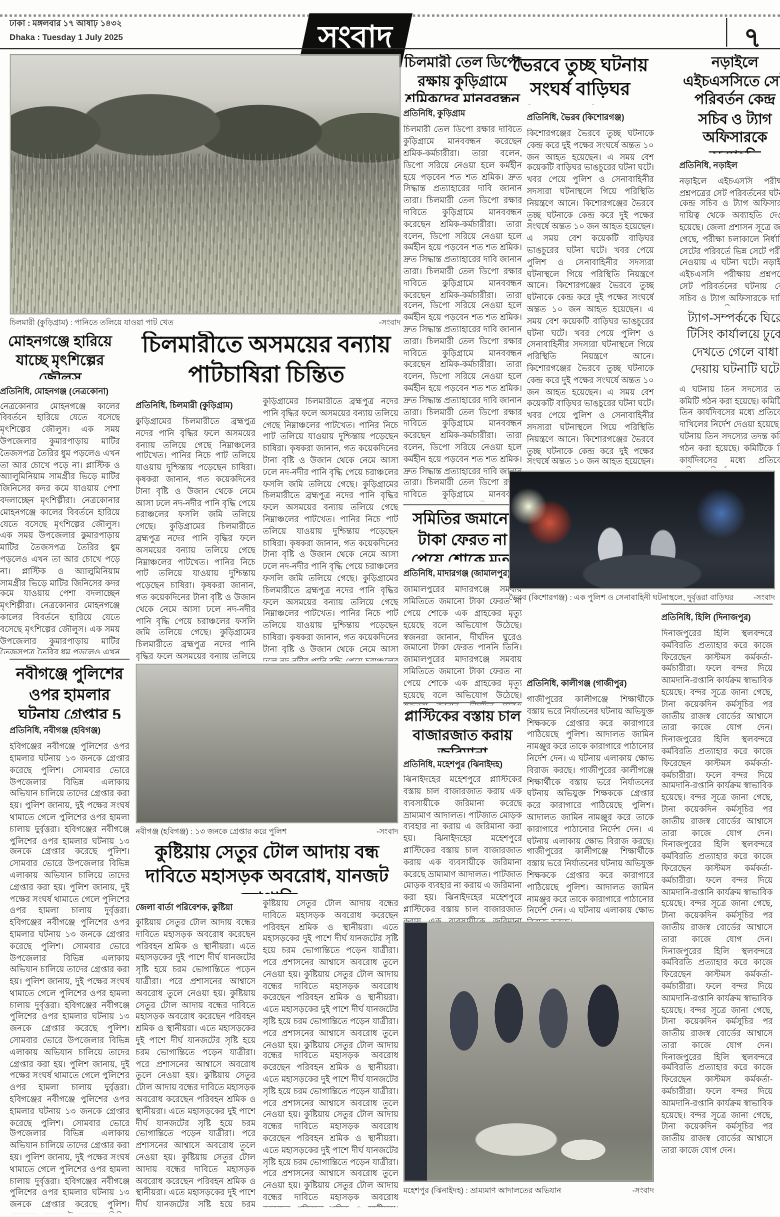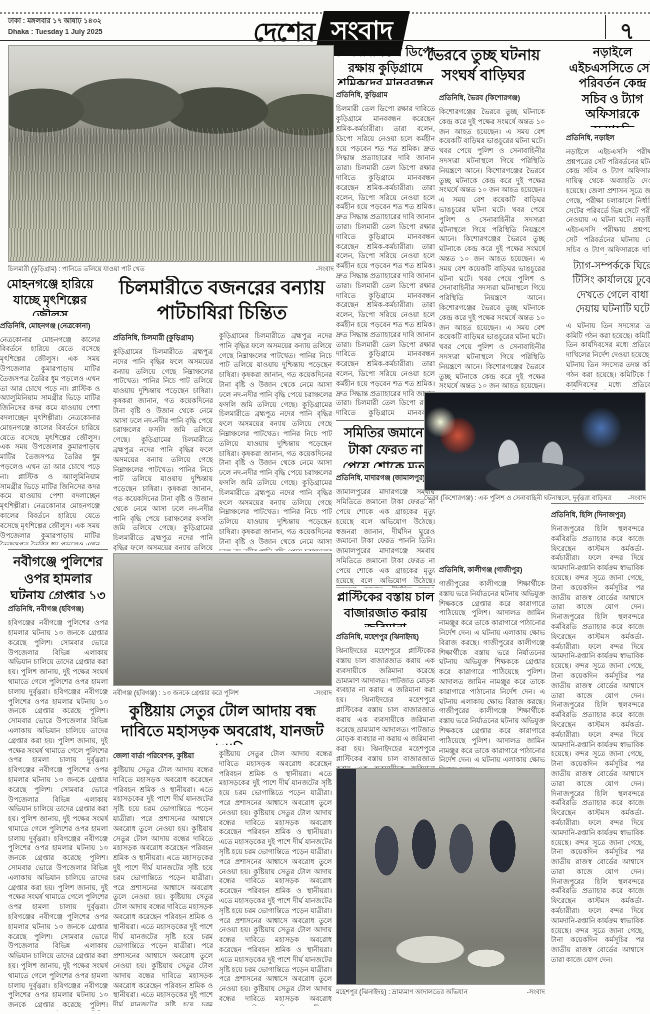--- a/index.html
+++ b/index.html
@@ -82,21 +82,20 @@
 
 <div class="page">
 
   <header>
     <div class="toprule"></div>
     <div class="dates">
       <div>ঢাকা : মঙ্গলবার ১৭ আষাঢ় ১৪৩২</div>
       <div>Dhaka : Tuesday 1 July 2025</div>
     </div>
     <div class="logo">
-      <span class="w1">দেশের</span>
       <span class="w2"><span>সংবাদ</span></span>
     </div>
     <div class="pndiv"></div>
     <div class="pagenum">৭</div>
     <div class="headrule"></div>
   </header>
 
   <figure style="left:8px;top:45px;width:326px;height:230px;">
     <div class="ph ph1"></div>
     <figcaption>
@@ -105,26 +104,26 @@
     </figcaption>
   </figure>
 
   <section class="art" style="left:0;top:277px;width:100px;height:268px;">
     <h2 class="hl hl-s">মোহনগঞ্জে হারিয়ে যাচ্ছে মৃৎশিল্পের জৌলুস</h2>
     <p class="by">প্রতিনিধি, মোহনগঞ্জ (নেত্রকোনা)</p>
     <div class="body">নেত্রকোনার মোহনগঞ্জে কালের বিবর্তনে হারিয়ে যেতে বসেছে মৃৎশিল্পের জৌলুস। এক সময় উপজেলার কুমারপাড়ায় মাটির তৈজসপত্র তৈরির ধুম পড়লেও এখন তা আর চোখে পড়ে না। প্লাস্টিক ও অ্যালুমিনিয়াম সামগ্রীর ভিড়ে মাটির জিনিসের কদর কমে যাওয়ায় পেশা বদলাচ্ছেন মৃৎশিল্পীরা। নেত্রকোনার মোহনগঞ্জে কালের বিবর্তনে হারিয়ে যেতে বসেছে মৃৎশিল্পের জৌলুস। এক সময় উপজেলার কুমারপাড়ায় মাটির তৈজসপত্র তৈরির ধুম পড়লেও এখন তা আর চোখে পড়ে না। প্লাস্টিক ও অ্যালুমিনিয়াম সামগ্রীর ভিড়ে মাটির জিনিসের কদর কমে যাওয়ায় পেশা বদলাচ্ছেন মৃৎশিল্পীরা। নেত্রকোনার মোহনগঞ্জে কালের বিবর্তনে হারিয়ে যেতে বসেছে মৃৎশিল্পের জৌলুস। এক সময় উপজেলার কুমারপাড়ায় মাটির তৈজসপত্র তৈরির ধুম পড়লেও এখন তা আর চোখে পড়ে না। প্লাস্টিক ও অ্যালুমিনিয়াম সামগ্রীর ভিড়ে মাটির জিনিসের কদর কমে যাওয়ায় পেশা বদলাচ্ছেন মৃৎশিল্পীরা।</div>
   </section>
 
   <section class="art sep" style="left:8px;top:549px;width:100px;height:457px;">
-    <h2 class="hl hl-m">নবীগঞ্জে পুলিশের ওপর হামলার ঘটনায় গ্রেপ্তার ১৩</h2>
+    <h2 class="hl hl-m">নবীগঞ্জে পুলিশের ওপর হামলার ঘটনায় গ্রেপ্তার 5</h2>
     <p class="by">প্রতিনিধি, নবীগঞ্জ (হবিগঞ্জ)</p>
     <div class="body">হবিগঞ্জের নবীগঞ্জে পুলিশের ওপর হামলার ঘটনায় ১৩ জনকে গ্রেপ্তার করেছে পুলিশ। সোমবার ভোরে উপজেলার বিভিন্ন এলাকায় অভিযান চালিয়ে তাদের গ্রেপ্তার করা হয়। পুলিশ জানায়, দুই পক্ষের সংঘর্ষ থামাতে গেলে পুলিশের ওপর হামলা চালায় দুর্বৃত্তরা। হবিগঞ্জের নবীগঞ্জে পুলিশের ওপর হামলার ঘটনায় ১৩ জনকে গ্রেপ্তার করেছে পুলিশ। সোমবার ভোরে উপজেলার বিভিন্ন এলাকায় অভিযান চালিয়ে তাদের গ্রেপ্তার করা হয়। পুলিশ জানায়, দুই পক্ষের সংঘর্ষ থামাতে গেলে পুলিশের ওপর হামলা চালায় দুর্বৃত্তরা। হবিগঞ্জের নবীগঞ্জে পুলিশের ওপর হামলার ঘটনায় ১৩ জনকে গ্রেপ্তার করেছে পুলিশ। সোমবার ভোরে উপজেলার বিভিন্ন এলাকায় অভিযান চালিয়ে তাদের গ্রেপ্তার করা হয়। পুলিশ জানায়, দুই পক্ষের সংঘর্ষ থামাতে গেলে পুলিশের ওপর হামলা চালায় দুর্বৃত্তরা। হবিগঞ্জের নবীগঞ্জে পুলিশের ওপর হামলার ঘটনায় ১৩ জনকে গ্রেপ্তার করেছে পুলিশ। সোমবার ভোরে উপজেলার বিভিন্ন এলাকায় অভিযান চালিয়ে তাদের গ্রেপ্তার করা হয়। পুলিশ জানায়, দুই পক্ষের সংঘর্ষ থামাতে গেলে পুলিশের ওপর হামলা চালায় দুর্বৃত্তরা। হবিগঞ্জের নবীগঞ্জে পুলিশের ওপর হামলার ঘটনায় ১৩ জনকে গ্রেপ্তার করেছে পুলিশ। সোমবার ভোরে উপজেলার বিভিন্ন এলাকায় অভিযান চালিয়ে তাদের গ্রেপ্তার করা হয়। পুলিশ জানায়, দুই পক্ষের সংঘর্ষ থামাতে গেলে পুলিশের ওপর হামলা চালায় দুর্বৃত্তরা। হবিগঞ্জের নবীগঞ্জে পুলিশের ওপর হামলার ঘটনায় ১৩ জনকে গ্রেপ্তার করেছে পুলিশ। সোমবার ভোরে উপজেলার বিভিন্ন এলাকায় অভিযান চালিয়ে তাদের গ্রেপ্তার করা হয়। পুলিশ জানায়, দুই পক্ষের সংঘর্ষ থামাতে গেলে পুলিশের ওপর হামলা চালায় দুর্বৃত্তরা।</div>
   </section>
 
-  <h1 class="hl hl-xl" style="position:absolute;left:110px;top:276px;width:224px;height:52px;">চিলমারীতে বজনর়ের বন্যায় পাটচাষিরা চিন্তিত</h1>
+  <h1 class="hl hl-xl" style="position:absolute;left:110px;top:276px;width:224px;height:52px;">চিলমারীতে অসময়ের বন্যায় পাটচাষিরা চিন্তিত</h1>
   <section class="art" style="left:113px;top:331px;width:100px;height:220px;">
     <p class="by">প্রতিনিধি, চিলমারী (কুড়িগ্রাম)</p>
     <div class="body">কুড়িগ্রামের চিলমারীতে ব্রহ্মপুত্র নদের পানি বৃদ্ধির ফলে অসময়ের বন্যায় তলিয়ে গেছে নিম্নাঞ্চলের পাটখেত। পানির নিচে পাট তলিয়ে যাওয়ায় দুশ্চিন্তায় পড়েছেন চাষিরা। কৃষকরা জানান, গত কয়েকদিনের টানা বৃষ্টি ও উজান থেকে নেমে আসা ঢলে নদ-নদীর পানি বৃদ্ধি পেয়ে চরাঞ্চলের ফসলি জমি তলিয়ে গেছে। কুড়িগ্রামের চিলমারীতে ব্রহ্মপুত্র নদের পানি বৃদ্ধির ফলে অসময়ের বন্যায় তলিয়ে গেছে নিম্নাঞ্চলের পাটখেত। পানির নিচে পাট তলিয়ে যাওয়ায় দুশ্চিন্তায় পড়েছেন চাষিরা। কৃষকরা জানান, গত কয়েকদিনের টানা বৃষ্টি ও উজান থেকে নেমে আসা ঢলে নদ-নদীর পানি বৃদ্ধি পেয়ে চরাঞ্চলের ফসলি জমি তলিয়ে গেছে। কুড়িগ্রামের চিলমারীতে ব্রহ্মপুত্র নদের পানি বৃদ্ধির ফলে অসময়ের বন্যায় তলিয়ে গেছে নিম্নাঞ্চলের পাটখেত। পানির নিচে পাট তলিয়ে যাওয়ায় দুশ্চিন্তায় পড়েছেন চাষিরা। কৃষকরা জানান, গত কয়েকদিনের টানা বৃষ্টি ও উজান থেকে নেমে আসা ঢলে নদ-নদীর পানি বৃদ্ধি পেয়ে চরাঞ্চলের ফসলি জমি তলিয়ে গেছে।</div>
   </section>
   <section class="art" style="left:219px;top:331px;width:113px;height:220px;">
     <div class="body">কুড়িগ্রামের চিলমারীতে ব্রহ্মপুত্র নদের পানি বৃদ্ধির ফলে অসময়ের বন্যায় তলিয়ে গেছে নিম্নাঞ্চলের পাটখেত। পানির নিচে পাট তলিয়ে যাওয়ায় দুশ্চিন্তায় পড়েছেন চাষিরা। কৃষকরা জানান, গত কয়েকদিনের টানা বৃষ্টি ও উজান থেকে নেমে আসা ঢলে নদ-নদীর পানি বৃদ্ধি পেয়ে চরাঞ্চলের ফসলি জমি তলিয়ে গেছে। কুড়িগ্রামের চিলমারীতে ব্রহ্মপুত্র নদের পানি বৃদ্ধির ফলে অসময়ের বন্যায় তলিয়ে গেছে নিম্নাঞ্চলের পাটখেত। পানির নিচে পাট তলিয়ে যাওয়ায় দুশ্চিন্তায় পড়েছেন চাষিরা। কৃষকরা জানান, গত কয়েকদিনের টানা বৃষ্টি ও উজান থেকে নেমে আসা ঢলে নদ-নদীর পানি বৃদ্ধি পেয়ে চরাঞ্চলের ফসলি জমি তলিয়ে গেছে। কুড়িগ্রামের চিলমারীতে ব্রহ্মপুত্র নদের পানি বৃদ্ধির ফলে অসময়ের বন্যায় তলিয়ে গেছে নিম্নাঞ্চলের পাটখেত। পানির নিচে পাট তলিয়ে যাওয়ায় দুশ্চিন্তায় পড়েছেন চাষিরা। কৃষকরা জানান, গত কয়েকদিনের টানা বৃষ্টি ও উজান থেকে নেমে আসা ঢলে নদ-নদীর পানি বৃদ্ধি পেয়ে চরাঞ্চলের ফসলি জমি তলিয়ে গেছে।</div>
   </section>
 
   <figure style="left:113px;top:553px;width:219px;height:146px;">
     <div class="ph ph2"></div>

